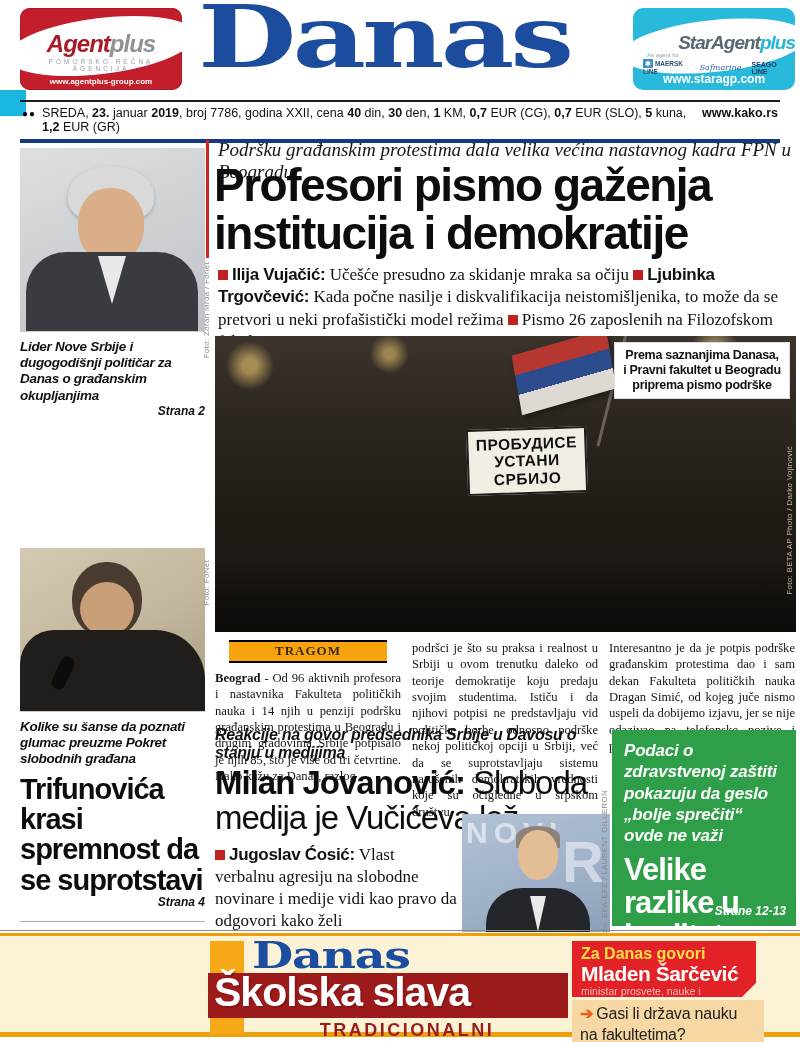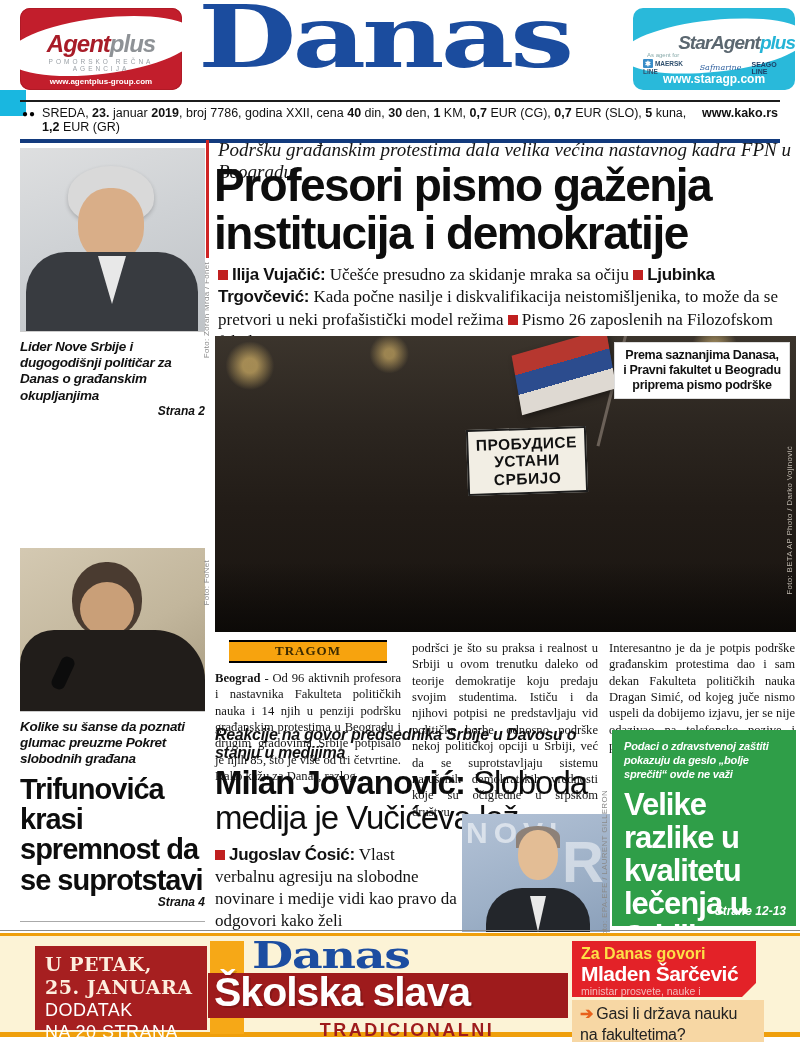--- a/index.html
+++ b/index.html
@@ -116,21 +116,21 @@
     background:linear-gradient(160deg,#b3c2d6 0%,#9db0c7 60%,#8ba0ba 100%); }
   .vucic .bigtxt { position:absolute; left:4px; top:2px; font-weight:bold; font-size:30px; color:rgba(255,255,255,.55); letter-spacing:6px; }
   .vucic .bigr { position:absolute; right:6px; top:14px; font-weight:bold; font-size:58px; color:rgba(255,255,255,.5); }
   .vucic .head-sh { position:absolute; left:56px; top:16px; width:40px; height:50px; border-radius:48%; background:#e3bd95; }
   .vucic .hair-sh { position:absolute; left:54px; top:12px; width:44px; height:22px; border-radius:50% 50% 0 0; background:#8d8178; }
   .vucic .suit-sh { position:absolute; left:24px; bottom:-4px; width:104px; height:48px; border-radius:36px 36px 0 0; background:#23262b; }
   .vucic .shirt-sh { position:absolute; left:68px; bottom:0; width:16px; height:36px; background:#e9e9e9; clip-path:polygon(0 0,100% 0,50% 100%); }
 
   
   .green-box { position:absolute; left:612px; top:730px; width:184px; height:196px; background:#2f9e48; color:#fff; padding:10px 12px; }
-  .green-box .kick { font-size:11px; font-weight:bold; font-style:italic; line-height:1.25; letter-spacing:-0.2px; }
+  .green-box .kick { font-size:17px; font-weight:bold; font-style:italic; line-height:1.25; letter-spacing:-0.2px; }
   .green-box .head { margin-top:8px; font-size:31px; font-weight:bold; line-height:1.06; letter-spacing:-1px; }
   .green-box .page-ref { position:absolute; right:10px; bottom:8px; color:#fff;margin-left:25px; }
 
   
   .grayline { position:absolute; left:0; top:930px; width:800px; height:1px; background:#8a8a8a; }
   .bottom { position:absolute; left:0; top:933px; width:800px; height:104px; background:#fcf3d6;
     border-top:3px solid #ef9f0c; border-bottom:5px solid #ef9f0c; }
   .promo { position:absolute; left:35px; top:10px; width:172px; height:84px; background:#a61f20; padding:7px 10px; }
   .promo .l1 { font-family:"DejaVu Serif", serif; font-weight:bold; font-size:19px; color:#fdeede; line-height:1.2; letter-spacing:0.5px; }
   .promo .l2 { font-size:18px; color:#fff; line-height:1.25; letter-spacing:0.5px; }
@@ -267,26 +267,20 @@
 
   <div class="green-box">
     <div class="kick">Podaci o zdravstvenoj zaštiti pokazuju da geslo „bolje sprečiti“ ovde ne važi</div>
     <div class="head">Velike razlike u kvalitetu lečenja u Srbiji</div>
     <div class="page-ref">Strane 12-13</div>
   </div>
   <div class="rot-credit" style="left:600px; top:790px;">Foto: EPA-EFE / LAURENT GILLERON</div>
 
   <div class="grayline"></div>
   <div class="bottom">
-    <div class="promo">
-      <div class="l1">U PETAK,</div>
-      <div class="l1">25. JANUARA</div>
-      <div class="l2">DODATAK</div>
-      <div class="l2">NA 20 STRANA</div>
-    </div>
     <div class="slava-orange"></div>
     <div class="slava-band"></div>
     <div class="slava-danas">Danas</div>
     <div class="slava-title">Školska slava</div>
     <div class="slava-sub">TRADICIONALNI  SVETOSAVSKI  POKLON</div>
     <div class="interview">
       <div class="lbl">Za Danas govori</div>
       <div class="nm">Mladen Šarčević</div>
       <div class="role">ministar prosvete, nauke i tehnološkog razvoja</div>
     </div>

